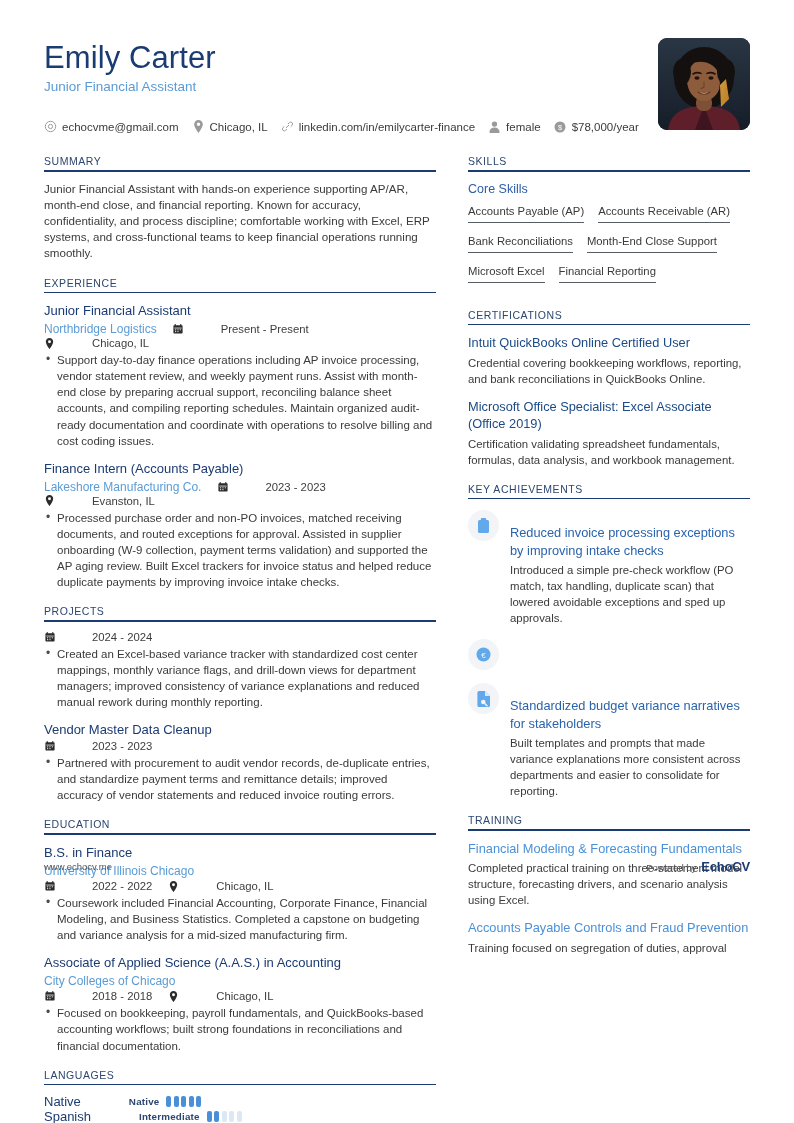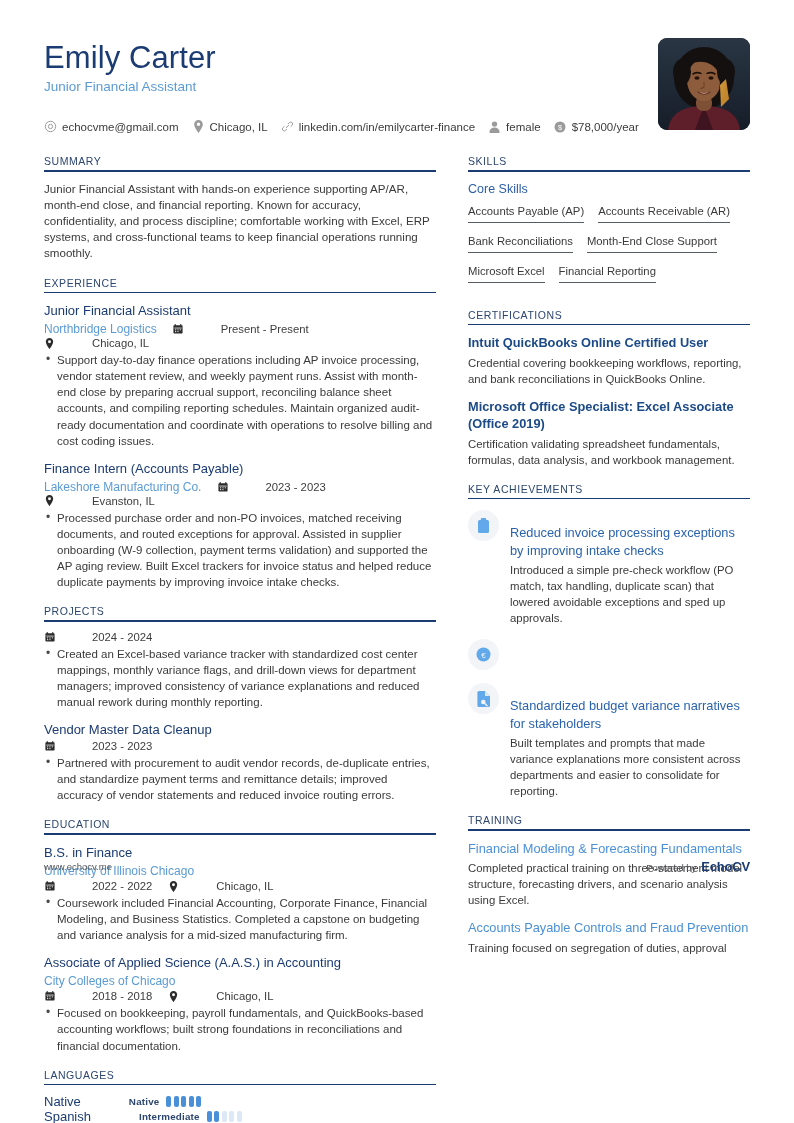--- a/index.html
+++ b/index.html
@@ -202,21 +202,20 @@
     white-space: nowrap;
   }
 
   
   .cert { margin-bottom: 11px; }
   .cert-title {
     font-size: 12.8px;
     line-height: 17.5px;
     color: #1b4a87;
     margin: 0 0 3px 0;
-    font-weight: bold;
   }
   .train-title {
     font-size: 12.8px;
     line-height: 17.5px;
     color: #4a90d9;
     margin: 0 0 3px 0;
   }
   .cert-desc {
     font-size: 11.4px;
     line-height: 16px;

